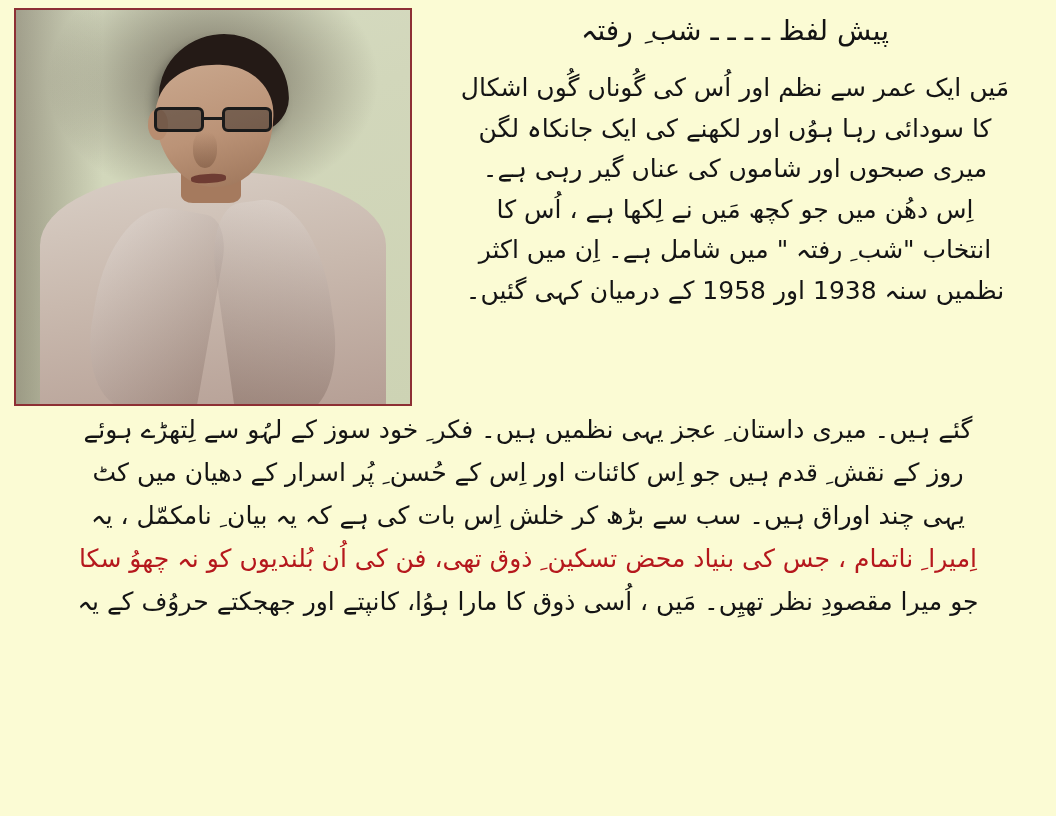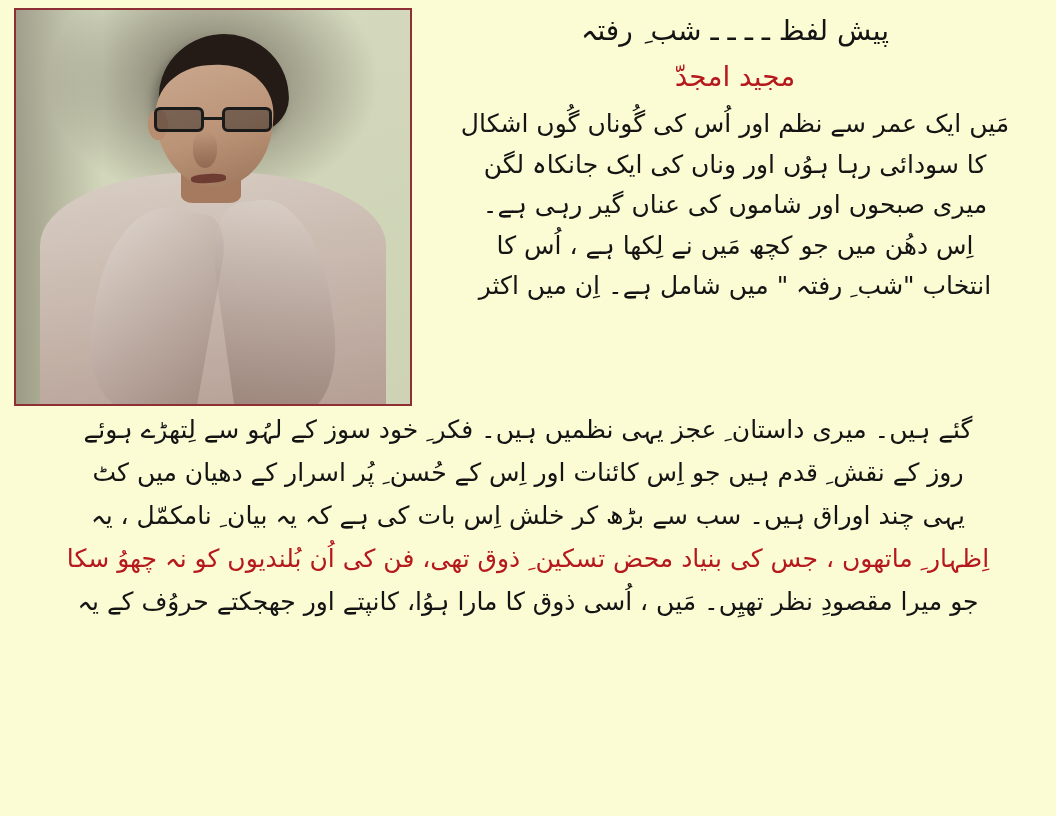--- a/index.html
+++ b/index.html
@@ -183,21 +183,21 @@
     line-height: 1.5;
     white-space: nowrap;
   }
   .author {
     font-size: 28px;
     color: #b5181d;
     margin-top: 4px;
     line-height: 1.5;
   }
   .intro {
-    margin-top: 6px;
+    margin-top: 16px;
     font-size: 25px;
     color: #141414;
     line-height: 1.62;
     text-align: center;
     direction: rtl;
   }
   .intro .ln { display: block; white-space: nowrap; }
 
   
   .body-text {
@@ -235,31 +235,31 @@
       <div class="glasses">
         <div class="lens left"></div>
         <div class="lens right"></div>
         <div class="bridge"></div>
       </div>
     </div>
   </div>
 
   <div class="text-col">
     <div class="title-line">پیش لفظ  ـ ـ  ـ ـ   شب ِ رفتہ</div>
-    <div class="author">مجید امجدّ</div>
     <div class="intro">
       <span class="ln">مَیں ایک عمر سے نظم اور اُس کی گُوناں گُوں اشکال</span>
-      <span class="ln">کا سودائی رہا ہوُں اور وناں کی ایک جانکاہ لگن</span>
+      <span class="ln">کا سودائی رہا ہوُں اور لکھنے کی ایک جانکاہ لگن</span>
       <span class="ln">میری صبحوں اور شاموں کی عناں گیر رہی ہے۔</span>
       <span class="ln">اِس دھُن میں جو کچھ مَیں نے لِکھا ہے ، اُس کا</span>
       <span class="ln">انتخاب "شب ِ رفتہ " میں شامل ہے۔ اِن میں اکثر</span>
+      <span class="ln">نظمیں سنہ 1938 اور 1958 کے درمیان کہی گئیں۔</span>
     </div>
   </div>
 
   <div class="body-text">
     <span class="ln">گئے ہیں۔ میری  داستان ِ عجز یہی نظمیں ہیں۔ فکر ِ خود سوز کے لہُو سے لِتھڑے ہوئے</span>
     <span class="ln">روز کے  نقش ِ قدم ہیں جو اِس کائنات اور اِس کے حُسن ِ پُر اسرار کے دھیان میں کٹ</span>
     <span class="ln">یہی چند اوراق ہیں۔ سب  سے  بڑھ کر خلش اِس بات کی ہے کہ یہ بیان ِ نامکمّل ، یہ</span>
-    <span class="ln red">اِظہار ِ ماتھوں ، جس کی بنیاد محض تسکین ِ ذوق تھی، فن کی اُن بُلندیوں کو نہ چھوُ سکا</span>
+    <span class="ln red">اِمیرا ِ ناتمام ، جس کی بنیاد محض تسکین ِ ذوق تھی، فن کی اُن بُلندیوں کو نہ چھوُ سکا</span>
     <span class="ln">جو میرا مقصودِ نظر تھیِں۔  مَیں ، اُسی ذوق کا مارا ہوُا، کانپتے اور جھجکتے حروُف کے یہ</span>
   </div>
 
 </div>
 
 </body></html>

